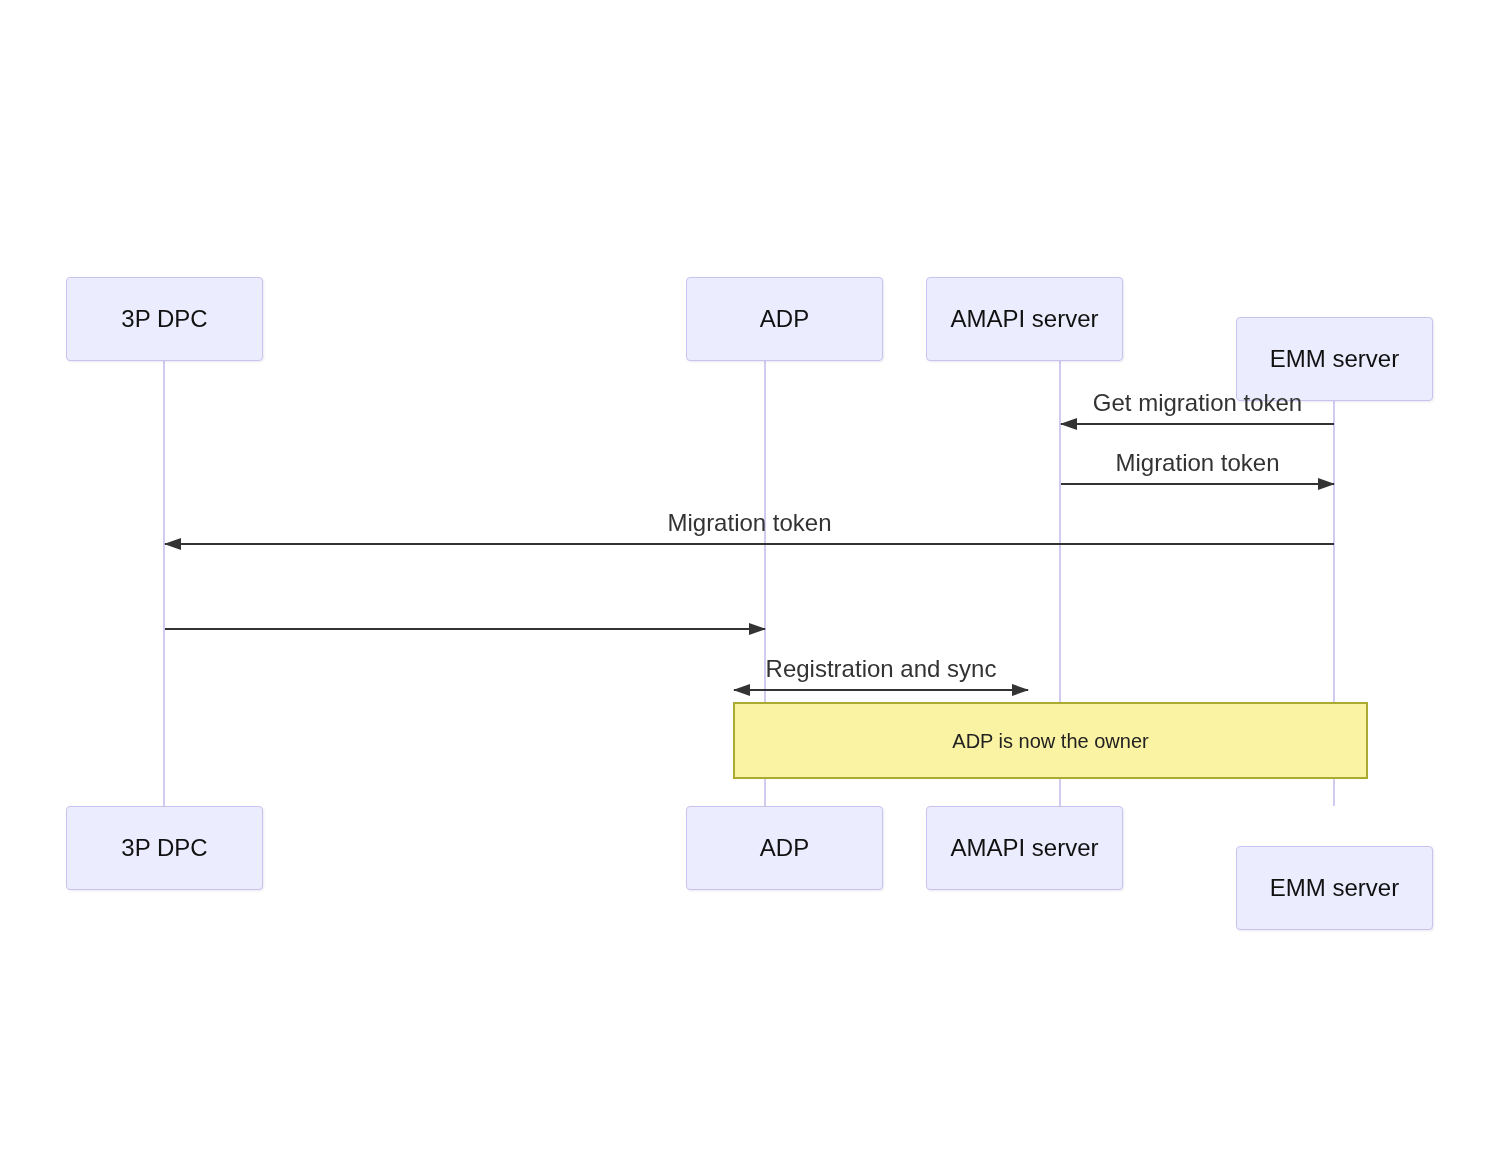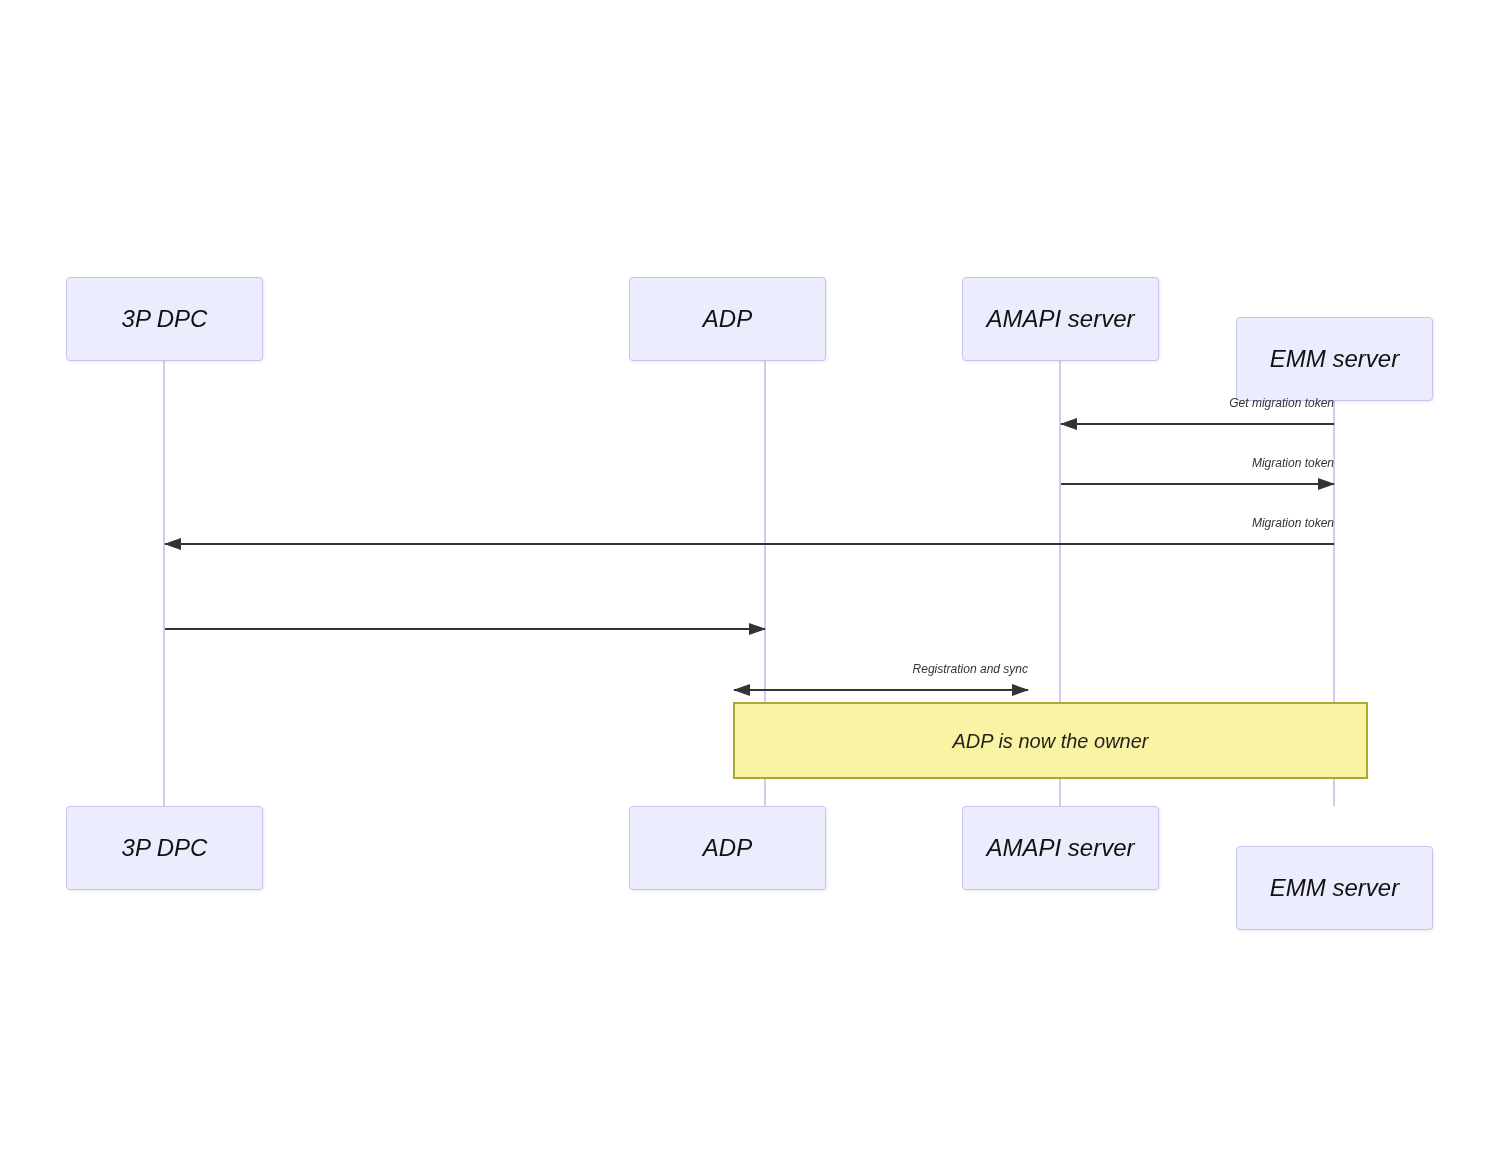--- a/index.html
+++ b/index.html
@@ -4,21 +4,21 @@
 <style>
   :root {
     --actor-fill: #ECECFF;
     --actor-border: #C9C3F0;
     --lifeline: #D2CBF0;
     --arrow: #333333;
     --note-fill: #FAF3A3;
     --note-border: #AAAA33;
     --text: #333333;
   }
-  * { margin: 0; padding: 0; box-sizing: border-box; font-style: italic; }
+  * { margin: 0; padding: 0; box-sizing: border-box; }
   html, body { background: #ffffff; }
   body { font-family: "Liberation Sans", "DejaVu Sans", sans-serif; color: var(--text); }
 
   .canvas {
     position: relative;
     width: 1500px;
     height: 1169px;
     background: #ffffff;
     overflow: hidden;
   }
@@ -35,22 +35,22 @@
     display: flex;
     align-items: center;
     justify-content: center;
     font-size: 24px;
     color: #111111;
     z-index: 3;
   }
   .row-top .actor { top: 277px; }
   .row-bottom .actor { top: 806px; }
   .actor.a0 { left: 66px; }
-  .actor.a1 { left: 629px; }
-  .actor.a2 { left: 962px; }
+  .actor.a1 { left: 686px; }
+  .actor.a2 { left: 926px; }
   .actor.a3 { left: 1236px; margin-top: 40px; }
 
   
   .lifeline {
     position: absolute;
     top: 361px;
     height: 445px;
     width: 2px;
     background: var(--lifeline);
     z-index: 1;
@@ -58,22 +58,22 @@
   .lifeline.l0 { left: 163px; }
   .lifeline.l1 { left: 764px; }
   .lifeline.l2 { left: 1059px; }
   .lifeline.l3 { left: 1333px; }
 
   
   .message { position: absolute; z-index: 4; }
   .msg-label {
     position: absolute;
     width: 100%;
-    text-align: right;
-    font-size: 12px;
+    text-align: center;
+    font-size: 24px;
     line-height: 24px;
     color: var(--text);
     white-space: nowrap;
   }
   .msg-line {
     position: absolute;
     left: 0;
     width: 100%;
     height: 0;
     border-top: 2px solid var(--arrow);

